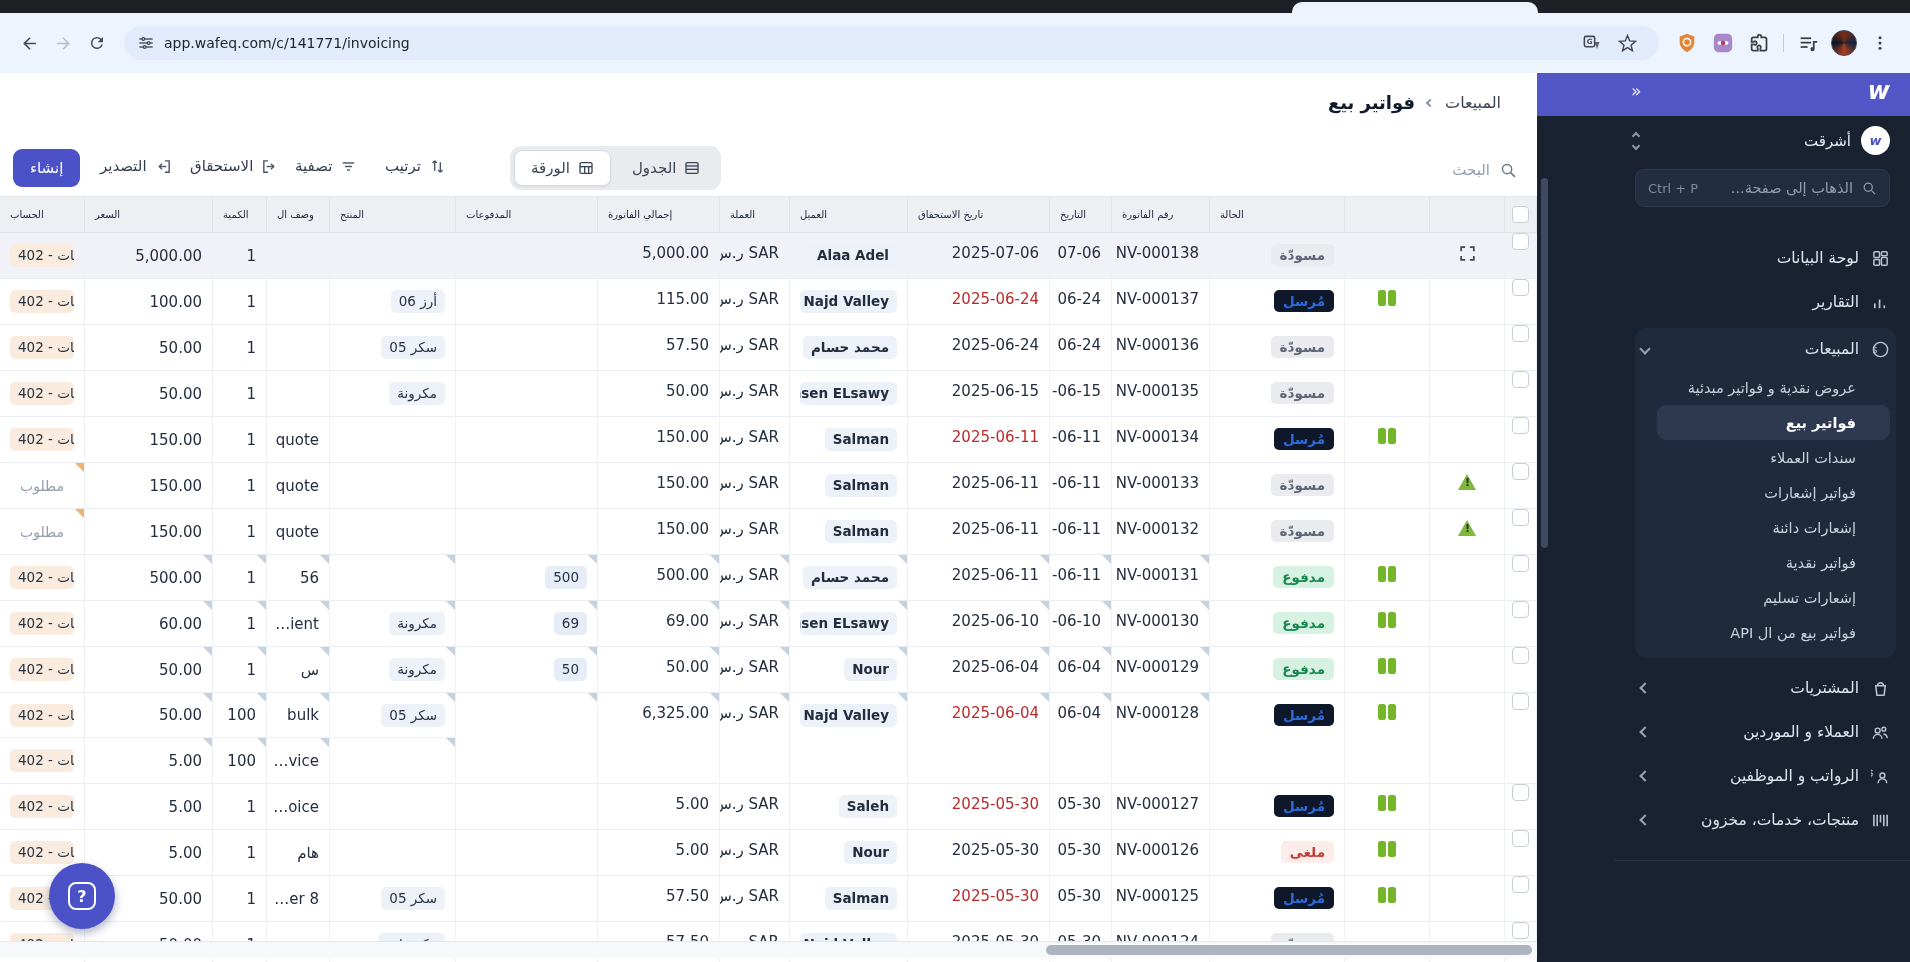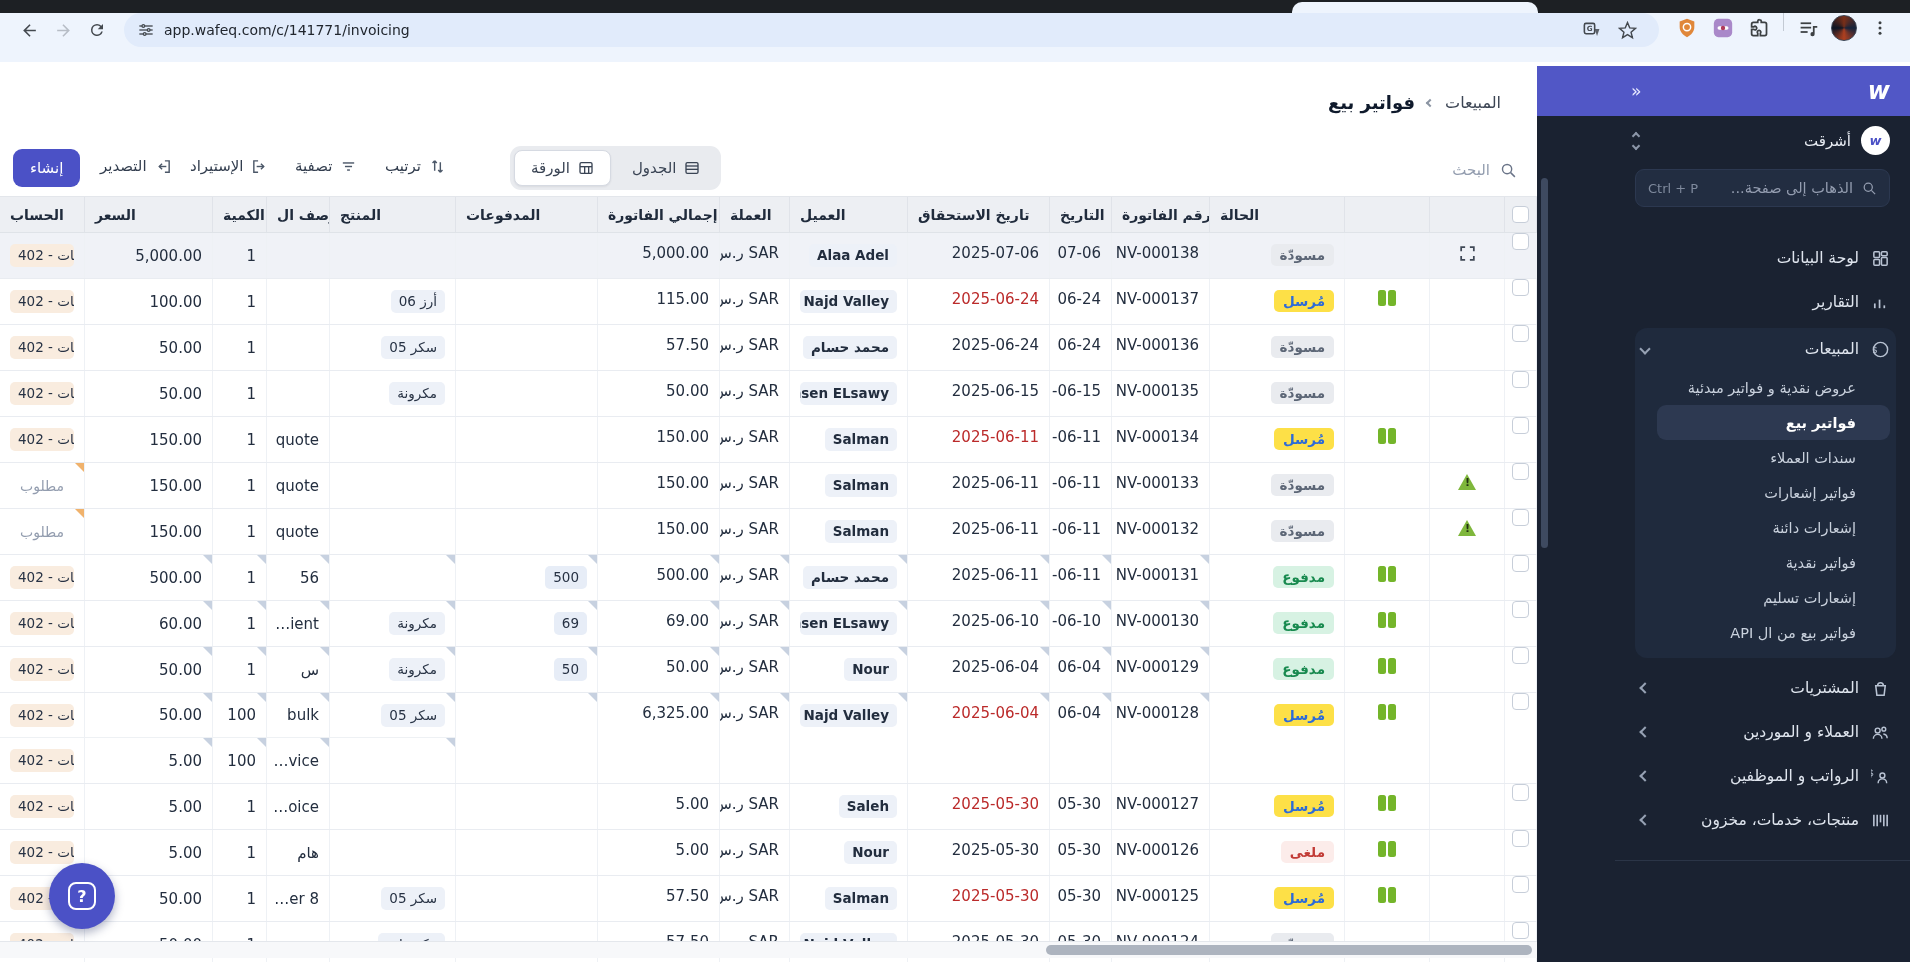--- a/index.html
+++ b/index.html
@@ -4,21 +4,21 @@
 <style>
   *{box-sizing:border-box;margin:0;padding:0}
   html,body{width:1910px;height:962px;overflow:hidden}
   body{font-family:"DejaVu Sans",sans-serif;background:#fff;position:relative;font-size:15px;color:#222d3f}
   svg{display:block}
 
   
   .chrome{position:absolute;top:0;left:0;width:1910px;height:66px;z-index:50}
   .tabstrip{height:13px;background:#1d2024;position:relative}
   .tab{position:absolute;left:1292px;bottom:0;width:246px;height:11px;background:#eef4fd;border-radius:10px 10px 0 0}
-  .btoolbar{height:49px;background:#eef4fd;display:flex;padding:0 12px}
+  .btoolbar{height:60px;background:#eef4fd;display:flex;align-items:center;padding:0 12px}
   .nav-ic{width:34px;height:34px;border-radius:50%;display:flex;align-items:center;justify-content:center;flex:0 0 auto}
   .omnibox{flex:1;height:34px;margin:0 10px;border-radius:17px;background:#e1ebfb;display:flex;align-items:center;padding:0 14px;min-width:0}
   .omnibox .url{font-size:14px;color:#21262e;margin-left:10px;flex:1;white-space:nowrap;overflow:hidden}
   .ext-ic{width:30px;height:30px;display:flex;align-items:center;justify-content:center;flex:0 0 auto;margin:0 3px}
   .vsep{width:1px;height:18px;background:#c3cad4;margin:0 6px;flex:0 0 auto}
   .avatar-browser{width:26px;height:26px;border-radius:50%;background:conic-gradient(#7a2f18,#14233c,#b0401f,#0d1524,#7a2f18);border:1px solid #3a4352}
 
   
   .content{position:absolute;top:66px;left:0;width:1537px;bottom:0;background:#fff;overflow:hidden}
   .sidebar{position:absolute;top:66px;left:1537px;width:373px;bottom:0;background:#1a2231;direction:rtl}
@@ -36,42 +36,42 @@
   .tool-link{position:absolute;top:17px;display:flex;align-items:center;gap:8px;color:#323d4e;font-size:15px;cursor:pointer}
   .tool-link svg{stroke:#4b5768}
   .seg{position:absolute;left:510px;top:6px;height:44px;background:#e9ebef;border-radius:11px;display:flex;align-items:center;padding:4px;gap:4px}
   .seg button{height:36px;padding:0 16px;border-radius:8px;border:1px solid transparent;background:transparent;font-family:inherit;font-size:15px;color:#39445500;color:#3a4454;display:flex;align-items:center;gap:8px;cursor:pointer}
   .seg button.sel{background:#fff;border-color:#d6dae2;box-shadow:0 1px 2px rgba(20,30,50,.08)}
   .search-inline{position:absolute;right:20px;top:21px;display:flex;align-items:center;gap:10px;color:#939daf;font-size:15px;cursor:text}
 
   
   :root{--cols:85px 128px 54px 63px 126px 142px 122px 70px 118px 142px 62px 98px 135px 85px 75px 32px}
   .thead{position:absolute;top:130px;left:0;width:1537px;height:37px;display:grid;grid-template-columns:var(--cols);background:#edeff3;border-top:1px solid #e3e6eb;border-bottom:1px solid #dfe3e8}
-  .th{display:flex;align-items:center;justify-content:flex-end;padding:0 10px;font-weight:bold;font-size:14px;color:#202b3c;border-right:1px solid #e0e3e9;direction:rtl;overflow:hidden;white-space:nowrap}
+  .th{display:flex;align-items:center;justify-content:flex-end;padding:0 10px;font-weight:normal;font-size:10px;color:#202b3c;border-right:1px solid #e0e3e9;direction:rtl;overflow:hidden;white-space:nowrap}
   .th.cbx{justify-content:center;padding:0}
   .tbody{position:absolute;top:167px;left:0;width:1537px;bottom:0;overflow:hidden}
   .inv{display:grid;grid-template-columns:var(--cols);border-bottom:1px solid #e9ecf1;background:#fff}
   .c{position:relative;display:flex;align-items:center;justify-content:flex-end;padding:0 10px;border-right:1px solid #eef1f5;overflow:hidden;white-space:nowrap;font-size:15px;color:#232e3f;height:45px}
   .c.span{height:100%;align-items:flex-start;padding-top:11px}
   .c.sep{border-bottom:1px solid #eef1f4}
   .c.cbx{justify-content:center;padding:0}
   .inv.hover .c{background:#f0f2f7}
   .red{color:#bb2a2a}
   .corner{position:absolute;top:0;right:0;width:0;height:0;border-top:9px solid #c7d1e0;border-left:9px solid transparent}
   .corner.orange{border-top-color:#f0b26c}
 
   .badge{display:inline-block;padding:3px 8px;border-radius:5px;font-size:13.5px;line-height:17px}
   .b-acct{background:#f9ecdf;color:#273244;direction:ltr;max-width:71px;overflow:hidden;white-space:nowrap;margin-right:auto}
   .b-prod{background:#edf1f8;color:#273244;direction:ltr}
   .b-pay{background:#e7edf7;color:#273244}
   .b-cust{background:#edf1f8;color:#222d3e;font-weight:600;direction:rtl;max-width:102px;overflow:hidden;white-space:nowrap}
   .req{color:#939daf;font-size:14px}
   .st{font-weight:600;font-size:13.5px;padding:3px 9px;border-radius:5px}
   .st-draft{background:#e9ebef;color:#5c6676}
-  .st-sent{background:#fde047;color:#2d6bd8}
+  .st-sent{background:#0f172a;color:#2d6bd8}
   .st-paid{background:#d7f2e3;color:#188a4f}
   .st-cancelled{background:#fcecea;color:#c23b36}
   .book{display:inline-flex;gap:2px}
   .book i{width:8px;height:16px;background:#74b52a;border-radius:2.5px}
   .warnicon{position:relative;width:0;height:0;border-left:9px solid transparent;border-right:9px solid transparent;border-bottom:16px solid #7fb73c}
   .warnicon::after{content:"!";position:absolute;left:-2px;top:2px;font-size:11px;font-weight:bold;color:#223012}
   .cb{width:17px;height:17px;border:1.5px solid #c7ced9;border-radius:4px;background:#fff;cursor:pointer}
   .hscroll{position:absolute;left:0;bottom:4px;width:1537px;height:17px;background:#f7f8fa;border-top:1px solid #e4e7ec}
   .hthumb{position:absolute;left:1046px;top:3px;width:486px;height:10px;border-radius:5px;background:#adb4bf}
   .helpbtn{position:absolute;left:49px;top:797px;width:66px;height:66px;border-radius:50%;background:#4b51c6;box-shadow:0 4px 10px rgba(30,40,90,.35);display:flex;align-items:center;justify-content:center;cursor:pointer;z-index:20}
@@ -204,21 +204,21 @@
     <span class="tool-link" style="left:100px">
       <span>التصدير</span>
       <svg width="17" height="17" viewBox="0 0 24 24" fill="none" stroke-width="2">
           <path d="M14 4h6v16h-6"></path>
           <path d="M10 8l-4 4 4 4"></path>
           <line x1="6" y1="12" x2="16" y2="12"></line>
         </svg>
     </span>
 
     <span class="tool-link" style="left:190px">
-      <span>الإستيراد</span>
+      <span>الاستحقاق</span>
       <svg width="17" height="17" viewBox="0 0 24 24" fill="none" stroke-width="2">
           <path d="M10 4H4v16h6"></path>
           <path d="M14 8l4 4-4 4"></path>
           <line x1="8" y1="12" x2="18" y2="12"></line>
         </svg>
     </span>
 
     <span class="tool-link" style="left:295px">
       <span>تصفية</span>
       <svg width="17" height="17" viewBox="0 0 24 24" fill="none" stroke-width="2">

